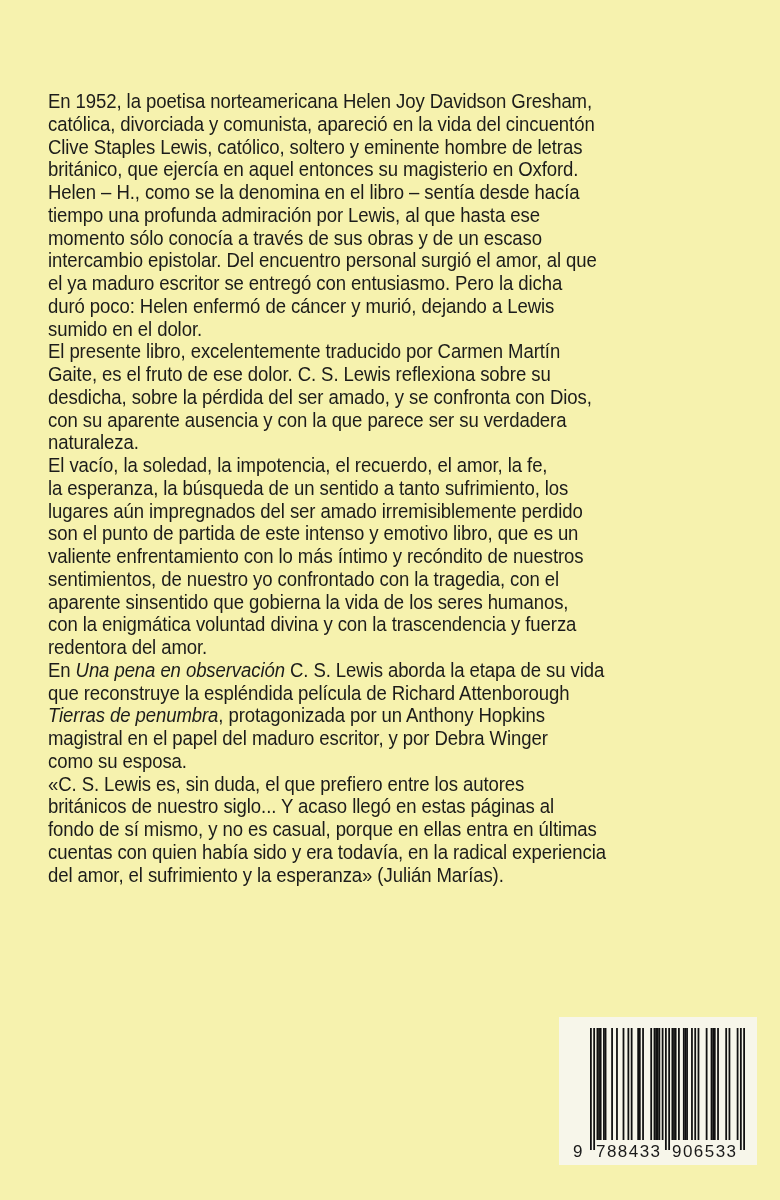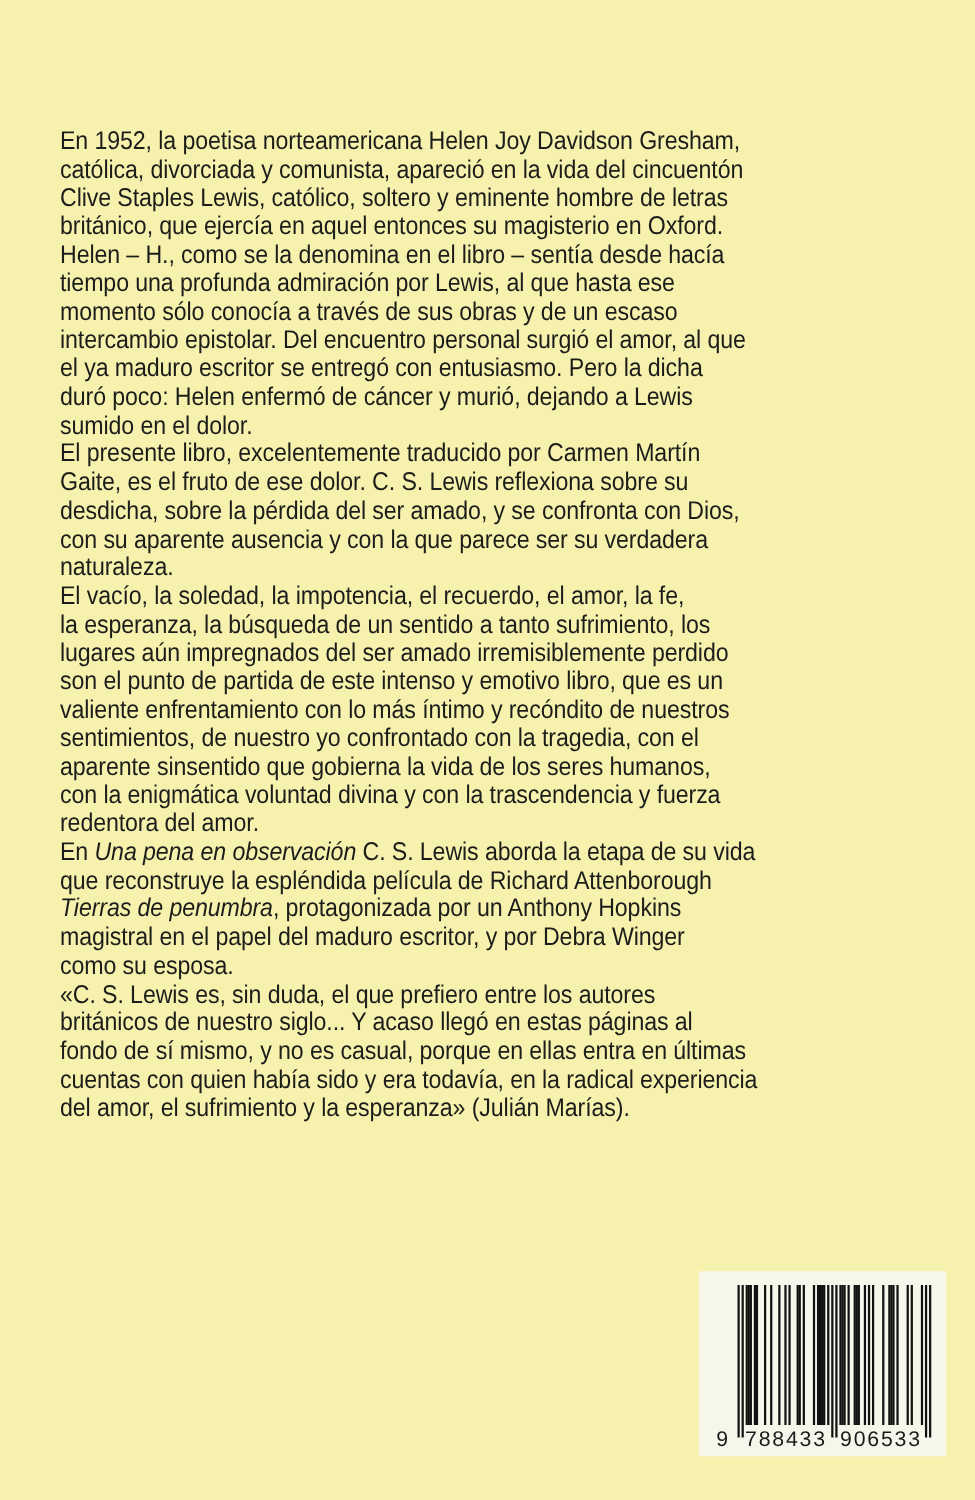--- a/index.html
+++ b/index.html
@@ -5,21 +5,21 @@
   html, body { margin: 0; padding: 0; }
   body {
     width: 780px; height: 1200px; overflow: hidden;
     background: #f6f2ae;
     position: relative;
     font-family: "Liberation Sans", sans-serif;
     color: #1c1c1a;
   }
   #blurb {
     position: absolute;
-    left: 48px; top: 102px;
+    left: 48px; top: 90px;
     width: 720px;
   }
   .line {
     display: block;
     white-space: nowrap;
     font-size: 20.5px;
     line-height: 22.75px;
     height: 22.75px;
     transform-origin: 0 0;
     transform: scaleX(0.905);

